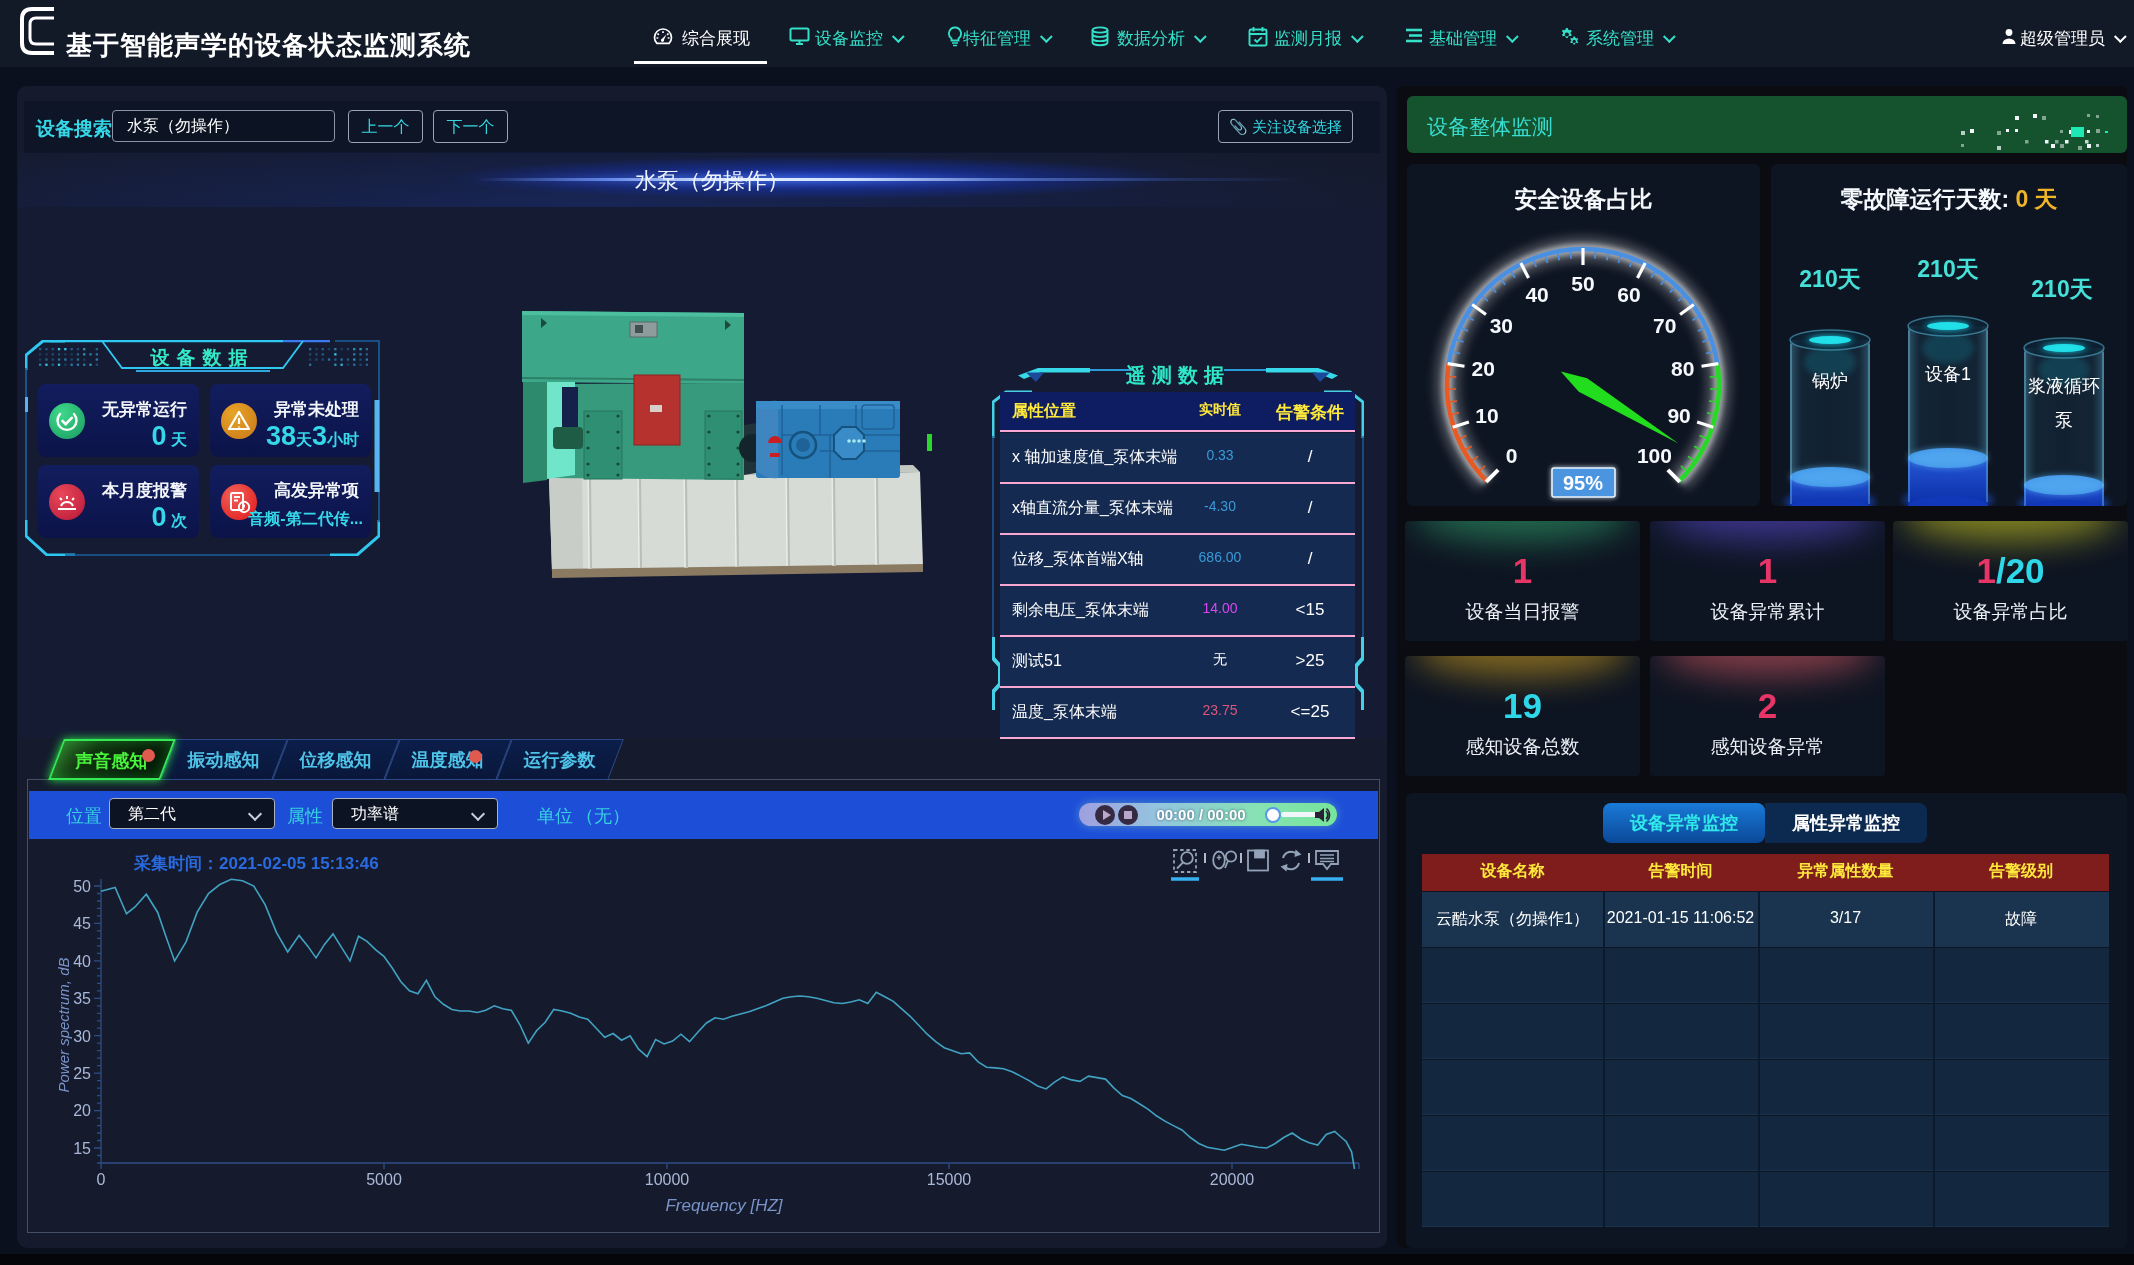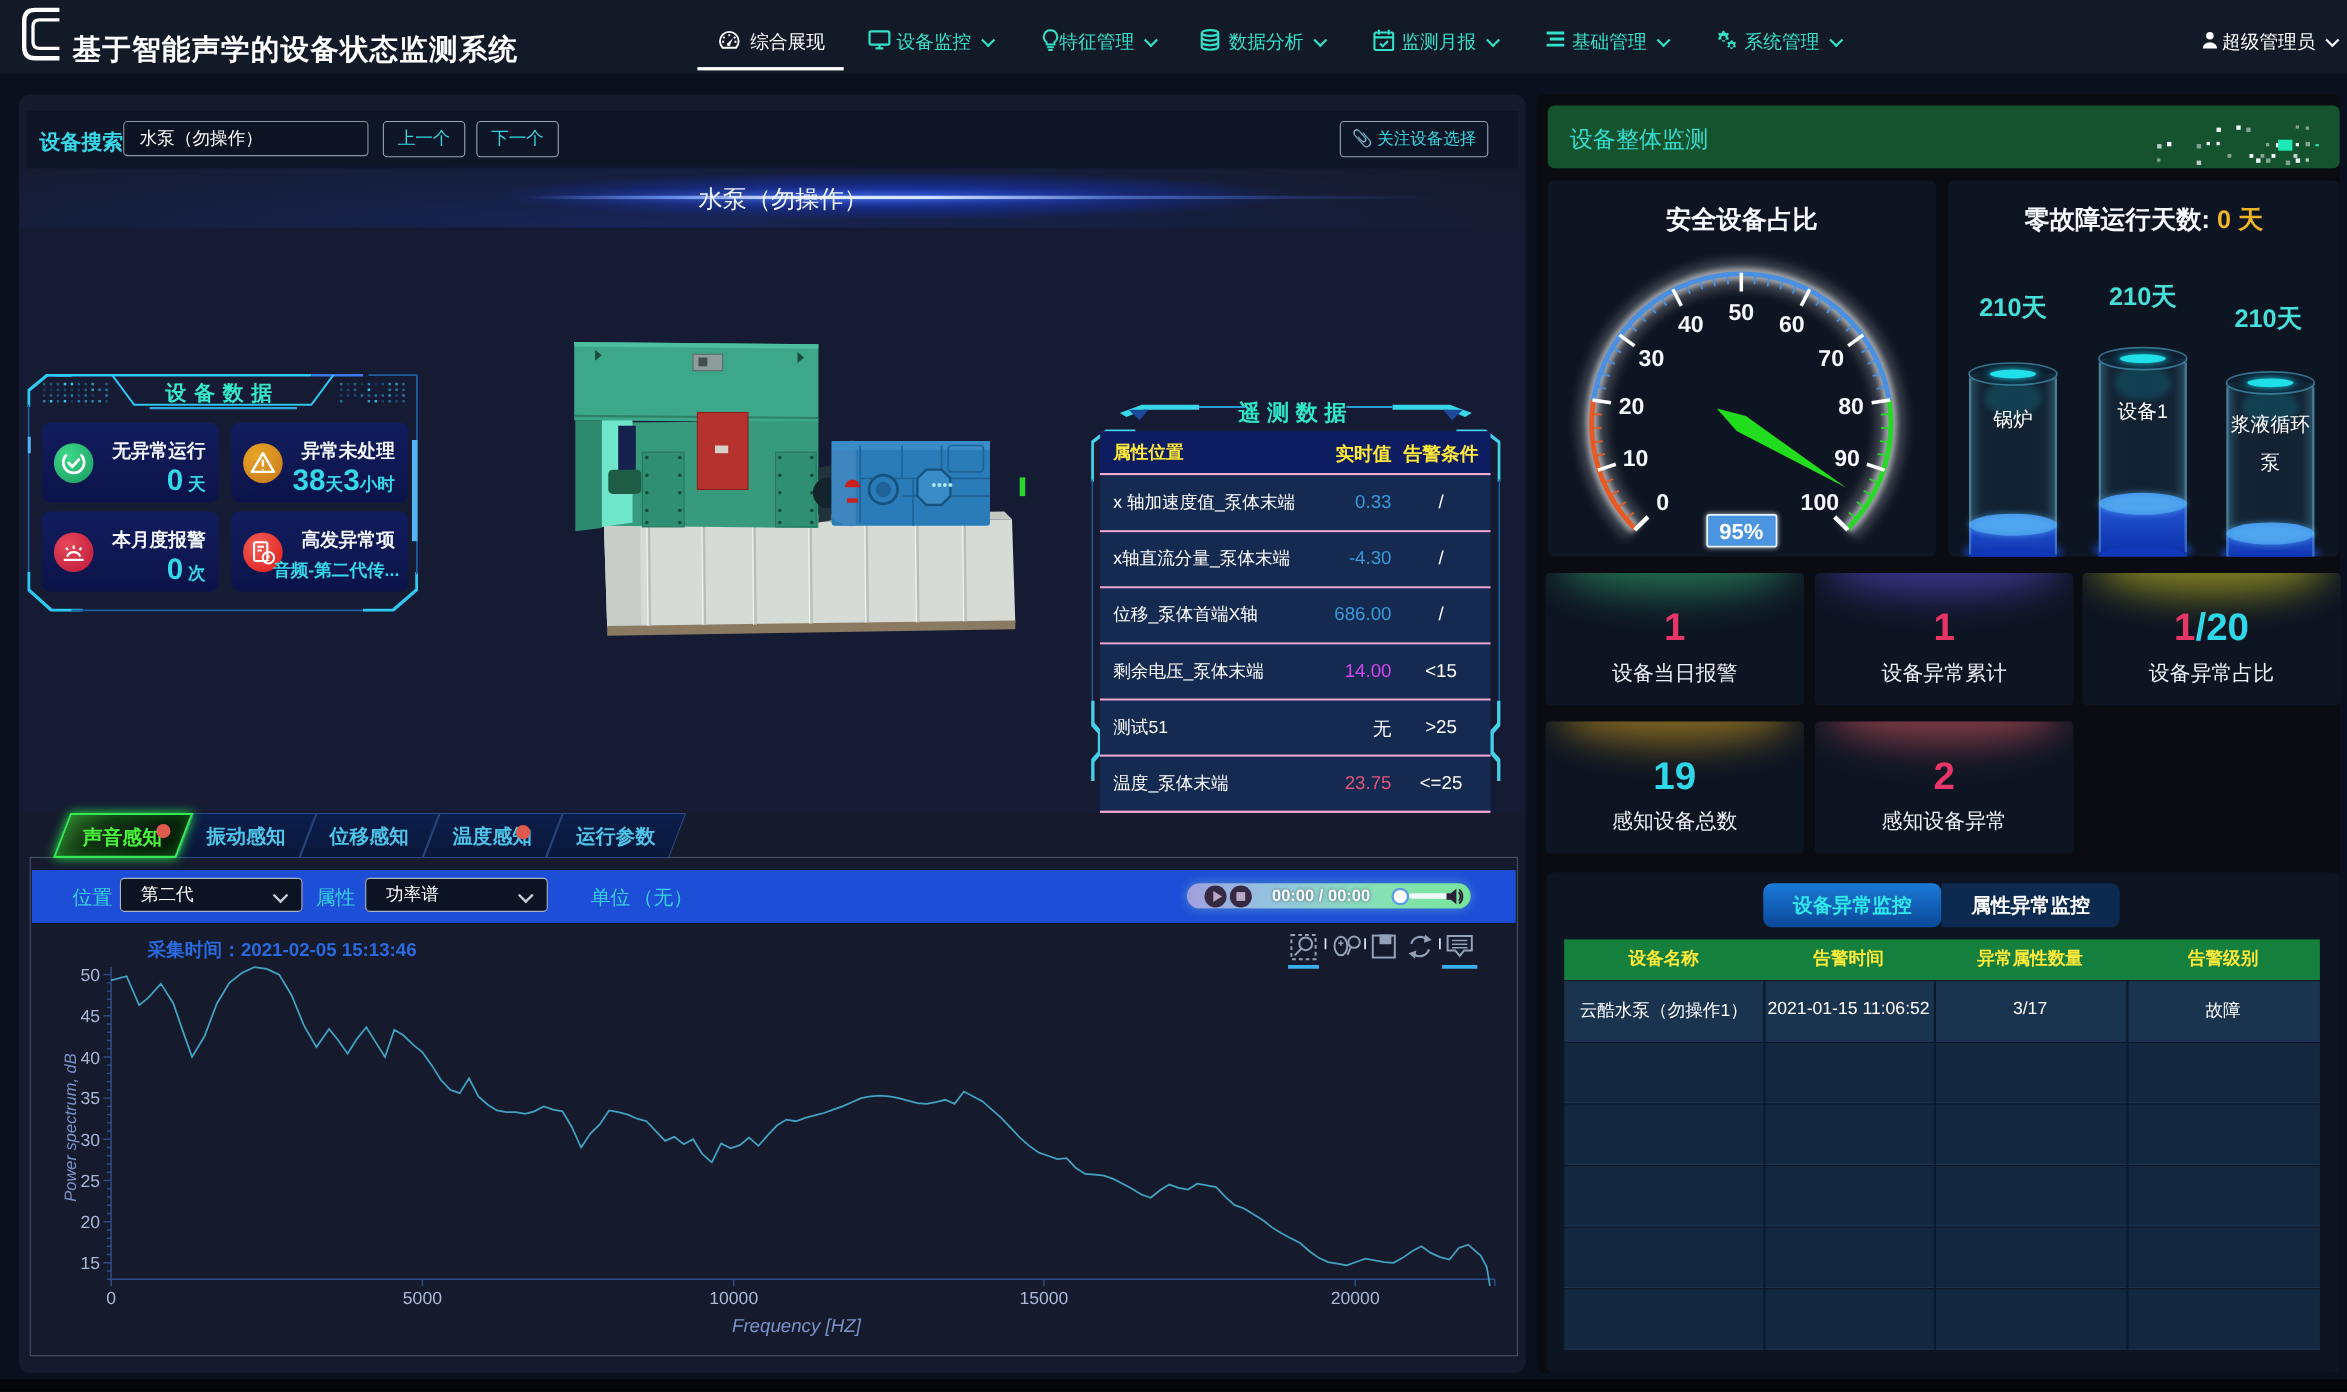--- a/index.html
+++ b/index.html
@@ -34,21 +34,21 @@
 .ddcard { position:absolute; width:161px; height:73px; border-radius:8px; background:linear-gradient(180deg,#121d5e 0%,#0b1348 100%); }
 .ddicon { position:absolute; left:11px; top:19px; width:36px; height:36px; border-radius:50%; }
 .ddlabel { position:absolute; right:12px; top:14px; color:#f2f5fa; font-size:17px; font-weight:bold; }
 .ddval { position:absolute; right:12px; top:37px; color:#35d8e8; font-size:27px; font-weight:bold; }
 .ddval small { font-size:16px; font-weight:bold; }
 
 #telem { position:absolute; left:975px; top:272px; width:372px; height:468px; }
 #telem .ttl { position:absolute; left:0; top:4px; width:100%; text-align:center; color:#2fe8c8; font-size:20px; font-weight:bold; letter-spacing:6px; }
 .trow { position:absolute; left:8px; width:355px; height:51px; border-bottom:2px solid #f9a8d4; box-sizing:border-box; }
 .trow .c1 { position:absolute; left:12px; top:14px; font-size:16px; color:#fff; }
-.trow .c2 { position:absolute; left:175px; width:90px; top:14px; font-size:17px; text-align:right; color:#fff; }
+.trow .c2 { position:absolute; left:175px; width:90px; top:14px; font-size:14px; text-align:center; color:#fff; }
 .trow .c3 { position:absolute; left:265px; width:90px; top:14px; font-size:17px; color:#fff; text-align:center; }
 
 #bottomsec { position:absolute; left:10px; top:693px; width:1353px; height:454px; border:1px solid #454f66; }
 #ctrlrow { position:absolute; left:1px; top:11px; width:1349px; height:48px; background:#1d4ed8; }
 #ctrlrow .lab { position:absolute; top:13px; color:#38d0e0; font-size:18px; }
 .dd { position:absolute; top:7px; height:31px; background:#0c1322; border:1px solid #aab2c0; border-radius:4px; color:#fff; font-size:16px; line-height:29px; padding-left:18px; width:166px; }
 .dd:after { content:""; position:absolute; right:14px; top:10px; width:8px; height:8px; border-right:2px solid #c8d0da; border-bottom:2px solid #c8d0da; transform:rotate(45deg); }
 #player { position:absolute; left:1050px; top:12px; width:258px; height:23px; border-radius:12px; background:linear-gradient(90deg,#9f9fdf,#93c6de 32%,#86e2b2 70%,#76e59a); box-shadow:0 0 10px rgba(140,220,190,0.45); }
 .pbtn { position:absolute; top:1.5px; width:20px; height:20px; border-radius:50%; background:#352a42; }
 .ptri { position:absolute; left:8px; top:5px; width:0; height:0; border-left:8px solid #baa8c8; border-top:5px solid transparent; border-bottom:5px solid transparent; }
@@ -70,21 +70,21 @@
 #gaugecard { left:10px; top:78px; width:353px; height:342px; background:#0e1522; }
 #cylcard { left:374px; top:78px; width:356px; height:342px; background:#0e1522; }
 .cardtitle { position:absolute; width:100%; text-align:center; top:20px; color:#f5f8fc; font-size:23px; font-weight:bold; }
 .statcard { position:absolute; width:235px; height:120px; background:#0e1522; border-radius:4px; overflow:hidden; }
 .statnum { position:absolute; width:100%; text-align:center; top:30px; font-size:35px; font-weight:bold; color:#e83568; }
 .statnum .cy { color:#2fd8e8; }
 .statlab { position:absolute; width:100%; text-align:center; top:78px; font-size:19px; color:#eef2f8; }
 .glow { position:absolute; left:4%; top:-34px; width:92%; height:54px; border-radius:50%; filter:blur(17px); opacity:.62; }
 #rtable { left:9px; top:707px; width:721px; height:455px; background:#0e1522; }
 .rtab { position:absolute; top:10px; width:162px; height:40px; line-height:40px; text-align:center; font-size:18px; font-weight:bold; }
-#rth { position:absolute; left:16px; top:61px; width:687px; height:37px; background:#15803d; }
+#rth { position:absolute; left:16px; top:61px; width:687px; height:37px; background:#7f1d1d; }
 #rth div, .rrow div { position:absolute; top:8px; font-size:16px; text-align:center; white-space:nowrap; }
 #rth div { color:#ffe93a; font-weight:bold; top:7px; }
 .rrow { position:absolute; left:16px; width:687px; height:55px; background:#13273f; border-bottom:1px solid #1c3350; }
 .vline { position:absolute; top:98px; width:2px; height:336px; background:#0c1a2e; z-index:4; }
 .rrow div { color:#fff; top:17px; }
 .rc1 { left:0; width:181px; } .rc2 { left:181px; width:155px; } .rc3 { left:336px; width:175px; } .rc4 { left:511px; width:176px; }
 </style>
 </head>
 <body>
 

